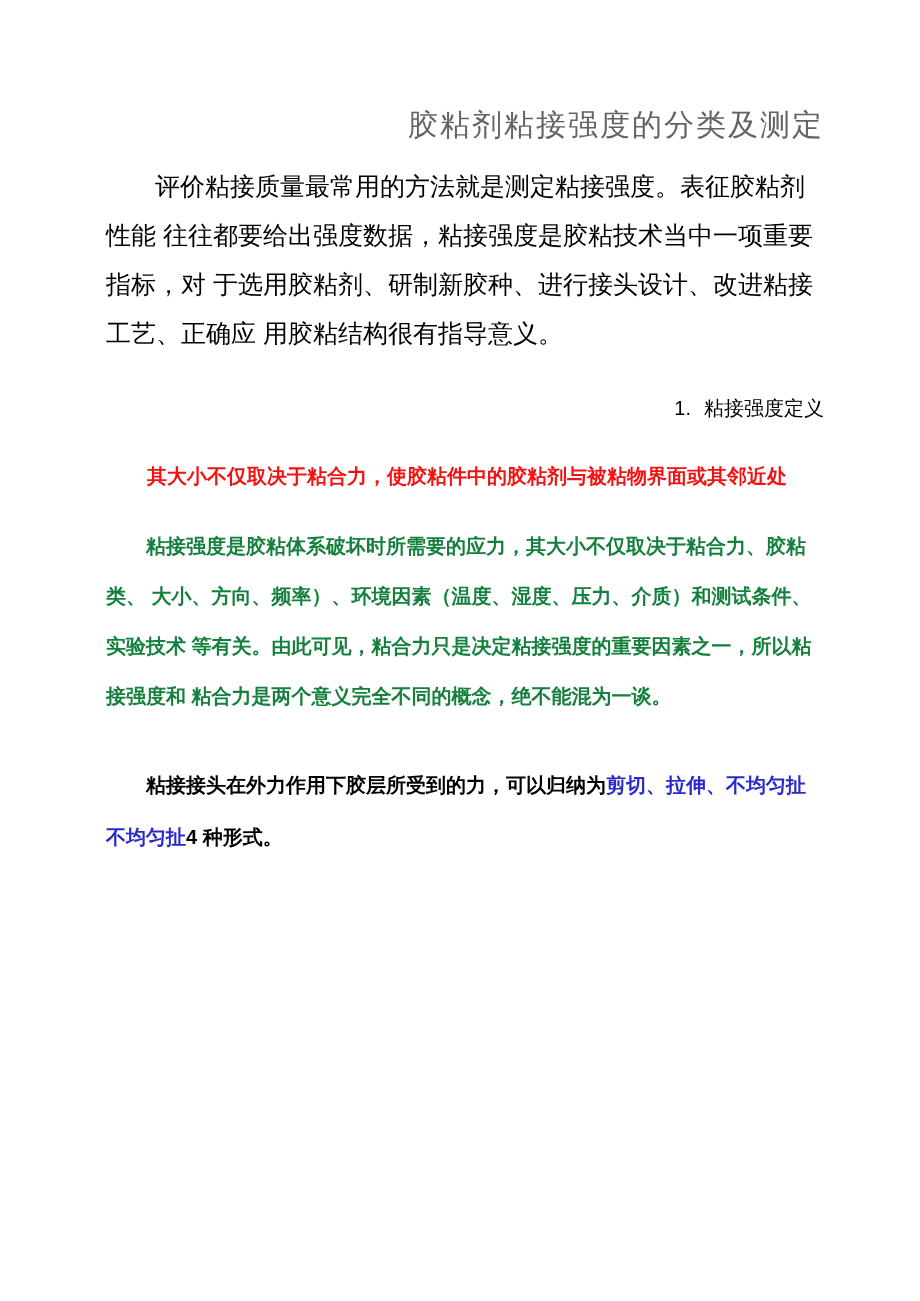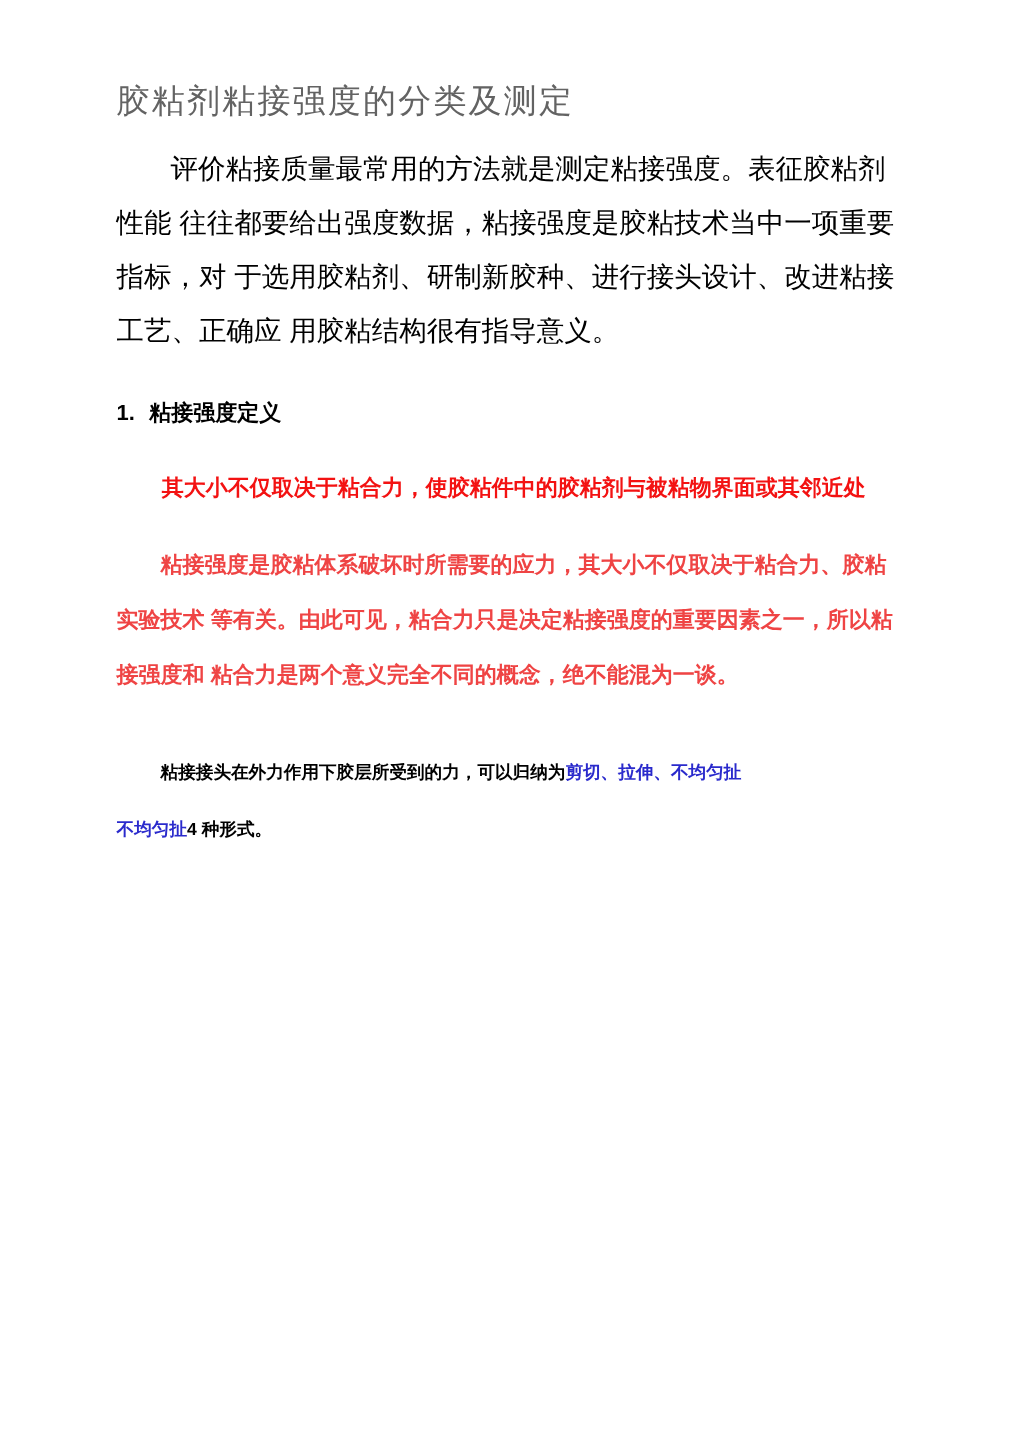--- a/index.html
+++ b/index.html
@@ -12,44 +12,45 @@
     width: 920px;
     height: 1301px;
     background: #ffffff;
     box-sizing: border-box;
     padding: 0 96px 0 106px;
     overflow: hidden;
     font-family: "Liberation Sans", sans-serif;
     color: #000000;
   }
   .doc-title {
-    margin-top: 72px;
-    text-align: left;
+    margin-top: 104px;
+    text-align: right;
     font-family: "Liberation Serif", "DejaVu Serif", serif;
     font-weight: 400;
     font-size: 30px;
     line-height: 42px;
     letter-spacing: 2px;
     color: #636363;
   }
   .intro {
     margin-top: 16px;
     font-size: 25px;
     font-weight: 400;
     line-height: 49px;
     color: #000000;
   }
   .intro .line-indent {
     text-indent: 49px;
   }
   .section-heading {
     font-size: 20px;
-    font-weight: 700;
+    font-weight: 400;
     line-height: 28px;
     color: #000000;
+    text-align: right;
   }
   .heading-1 {
     margin-top: 36px;
   }
   .heading-1 .h-num {
     display: inline-block;
     margin-right: 13px;
   }
   .heading-2 {
     margin-top: 47px;
@@ -68,28 +69,28 @@
     color: #f31212;
   }
   .definition .line-indent {
     text-indent: 41px;
   }
   .body-para {
     margin-top: 18px;
     font-size: 20px;
     font-weight: 700;
     line-height: 50px;
-    color: #ef4444;
+    color: #15803d;
   }
   .body-para .line-indent {
     text-indent: 40px;
   }
   .forces-para {
     margin-top: 38px;
-    font-size: 16px;
+    font-size: 20px;
     font-weight: 700;
     line-height: 52px;
     color: #000000;
   }
   .forces-para .line-indent {
     text-indent: 40px;
   }
   .blue-term {
     color: #2a2acc;
   }
@@ -111,20 +112,21 @@
   <div class="section-heading heading-1">
     <span class="h-num">1.</span><span>粘接强度定义</span>
   </div>
 
   <div class="definition">
     <div class="line line-indent">其大小不仅取决于粘合力，使胶粘件中的胶粘剂与被粘物界面或其邻近处</div>
   </div>
 
   <div class="body-para">
     <div class="line line-indent">粘接强度是胶粘体系破坏时所需要的应力，其大小不仅取决于粘合力、胶粘</div>
+    <div class="line">类、 大小、方向、频率）、环境因素（温度、湿度、压力、介质）和测试条件、</div>
     <div class="line">实验技术 等有关。由此可见，粘合力只是决定粘接强度的重要因素之一，所以粘</div>
     <div class="line">接强度和 粘合力是两个意义完全不同的概念，绝不能混为一谈。</div>
   </div>
 
 
   <div class="forces-para">
     <div class="line line-indent">
       <span>粘接接头在外力作用下胶层所受到的力，可以归纳为</span><span class="blue-term">剪切、拉伸、不均匀扯</span>
     </div>
     <div class="line">

